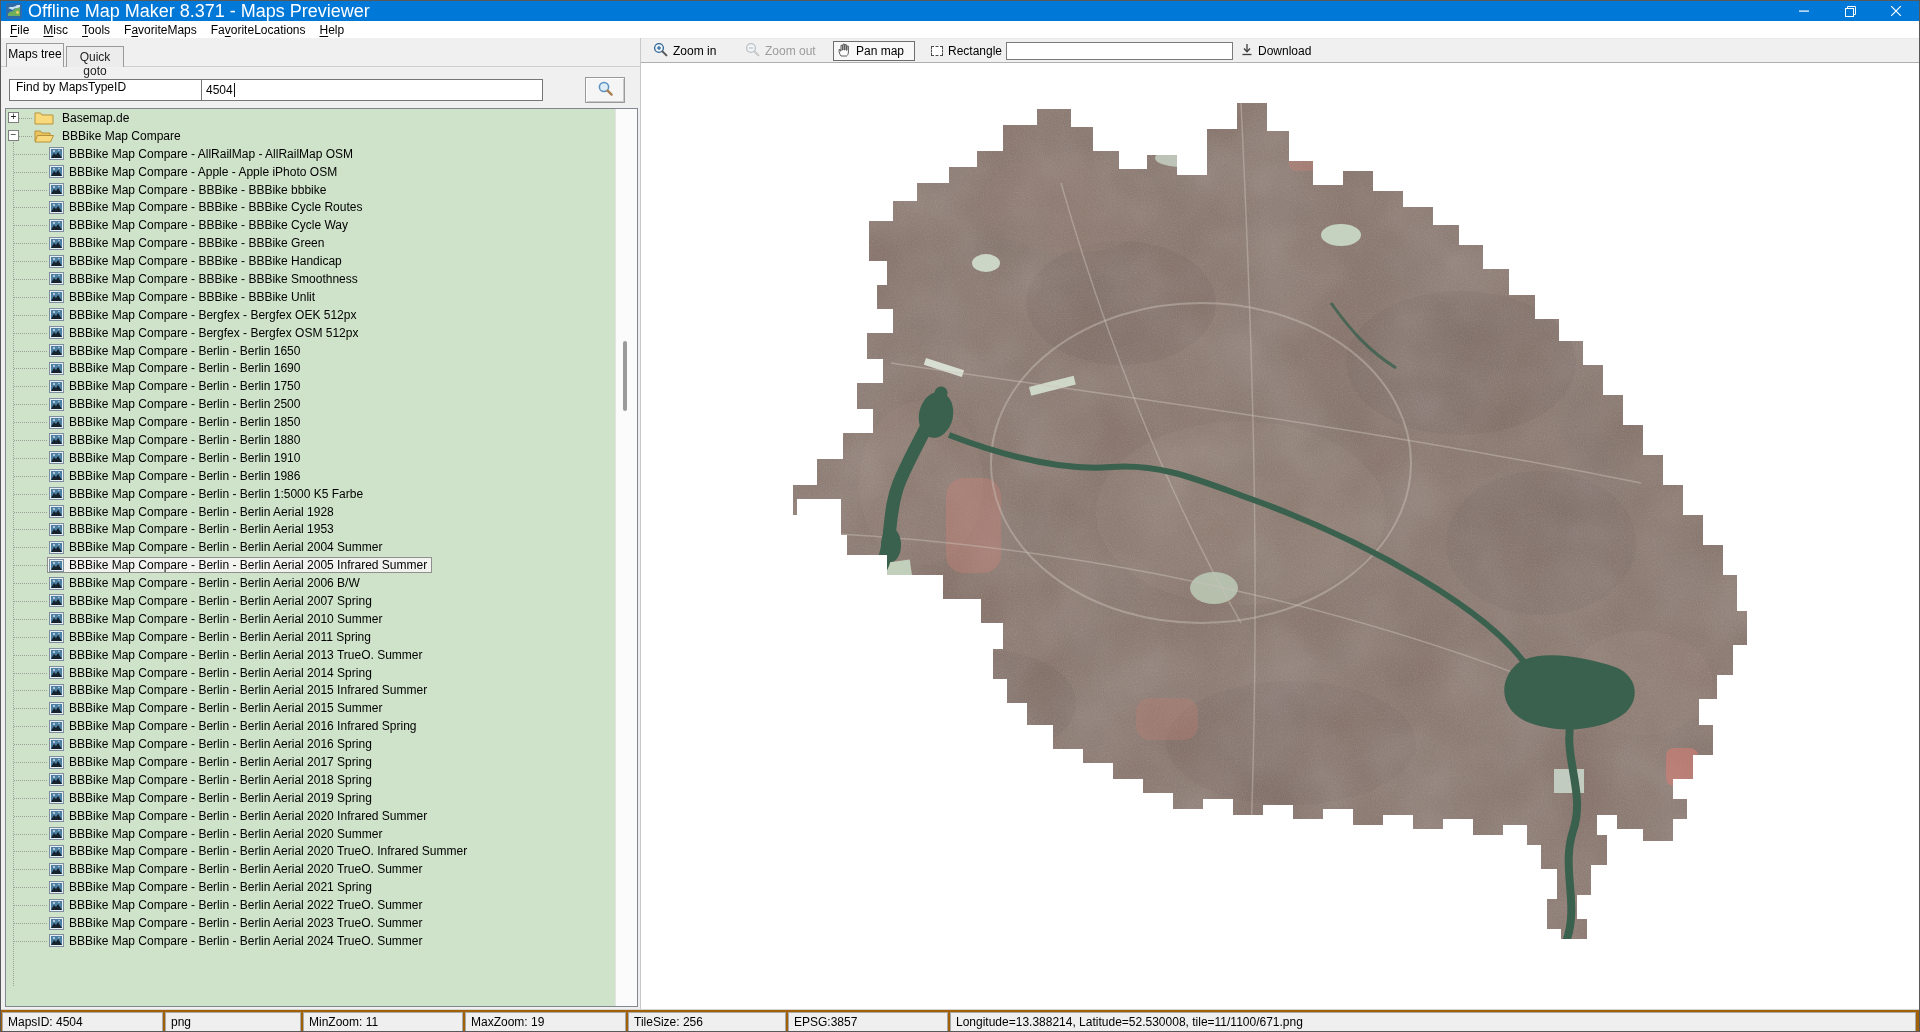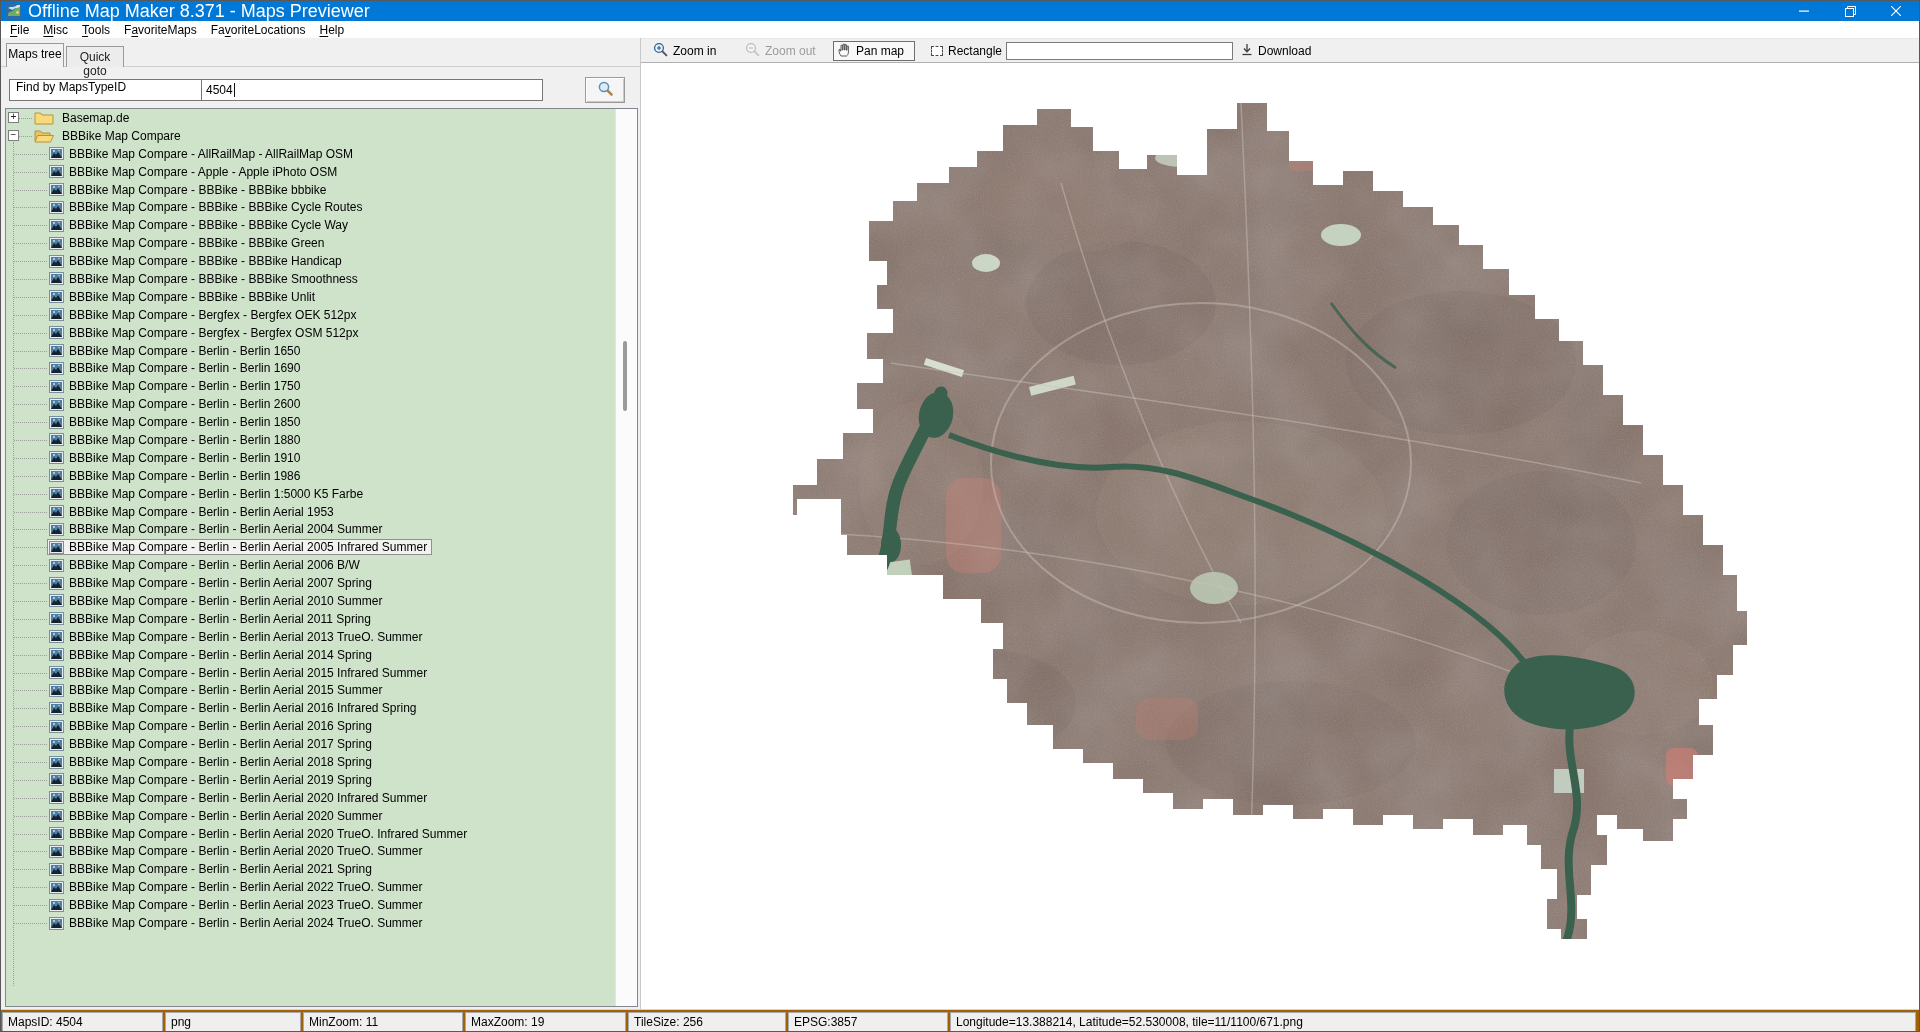--- a/index.html
+++ b/index.html
@@ -368,21 +368,21 @@
             <span class="hl">
               <span class="licon">
                 <svg width="15" height="13" viewBox="0 0 15 13">
                   <rect x="0.5" y="0.5" width="14" height="12" fill="#e8eef3" stroke="#7d8e9e"></rect>
                   <rect x="2" y="2" width="11" height="9" fill="#4d7fa3"></rect>
                   <path d="M2 11 L5 6 L7 8 L9 5 L13 11 Z" fill="#16222c"></path>
                   <circle cx="5" cy="4" r="0.9" fill="#dfe9f0"></circle>
                   <circle cx="10" cy="3.5" r="0.7" fill="#cfe0ec"></circle>
                 </svg>
               </span>
-              <span>BBBike Map Compare - Berlin - Berlin 2600</span>
+              <span>BBBike Map Compare - Berlin - Berlin 2500</span>
             </span>
           </div>
           <div class="tree-row child">
             <span class="stub"></span>
             <span class="hl">
               <span class="licon">
                 <svg width="15" height="13" viewBox="0 0 15 13">
                   <rect x="0.5" y="0.5" width="14" height="12" fill="#e8eef3" stroke="#7d8e9e"></rect>
                   <rect x="2" y="2" width="11" height="9" fill="#4d7fa3"></rect>
                   <path d="M2 11 L5 6 L7 8 L9 5 L13 11 Z" fill="#16222c"></path>
@@ -444,20 +444,35 @@
               <span class="licon">
                 <svg width="15" height="13" viewBox="0 0 15 13">
                   <rect x="0.5" y="0.5" width="14" height="12" fill="#e8eef3" stroke="#7d8e9e"></rect>
                   <rect x="2" y="2" width="11" height="9" fill="#4d7fa3"></rect>
                   <path d="M2 11 L5 6 L7 8 L9 5 L13 11 Z" fill="#16222c"></path>
                   <circle cx="5" cy="4" r="0.9" fill="#dfe9f0"></circle>
                   <circle cx="10" cy="3.5" r="0.7" fill="#cfe0ec"></circle>
                 </svg>
               </span>
               <span>BBBike Map Compare - Berlin - Berlin 1:5000 K5 Farbe</span>
+            </span>
+          </div>
+          <div class="tree-row child">
+            <span class="stub"></span>
+            <span class="hl">
+              <span class="licon">
+                <svg width="15" height="13" viewBox="0 0 15 13">
+                  <rect x="0.5" y="0.5" width="14" height="12" fill="#e8eef3" stroke="#7d8e9e"></rect>
+                  <rect x="2" y="2" width="11" height="9" fill="#4d7fa3"></rect>
+                  <path d="M2 11 L5 6 L7 8 L9 5 L13 11 Z" fill="#16222c"></path>
+                  <circle cx="5" cy="4" r="0.9" fill="#dfe9f0"></circle>
+                  <circle cx="10" cy="3.5" r="0.7" fill="#cfe0ec"></circle>
+                </svg>
+              </span>
+              <span>BBBike Map Compare - Berlin - Berlin Aerial 1928</span>
             </span>
           </div>
           <div class="tree-row child">
             <span class="stub"></span>
             <span class="hl">
               <span class="licon">
                 <svg width="15" height="13" viewBox="0 0 15 13">
                   <rect x="0.5" y="0.5" width="14" height="12" fill="#e8eef3" stroke="#7d8e9e"></rect>
                   <rect x="2" y="2" width="11" height="9" fill="#4d7fa3"></rect>
                   <path d="M2 11 L5 6 L7 8 L9 5 L13 11 Z" fill="#16222c"></path>

